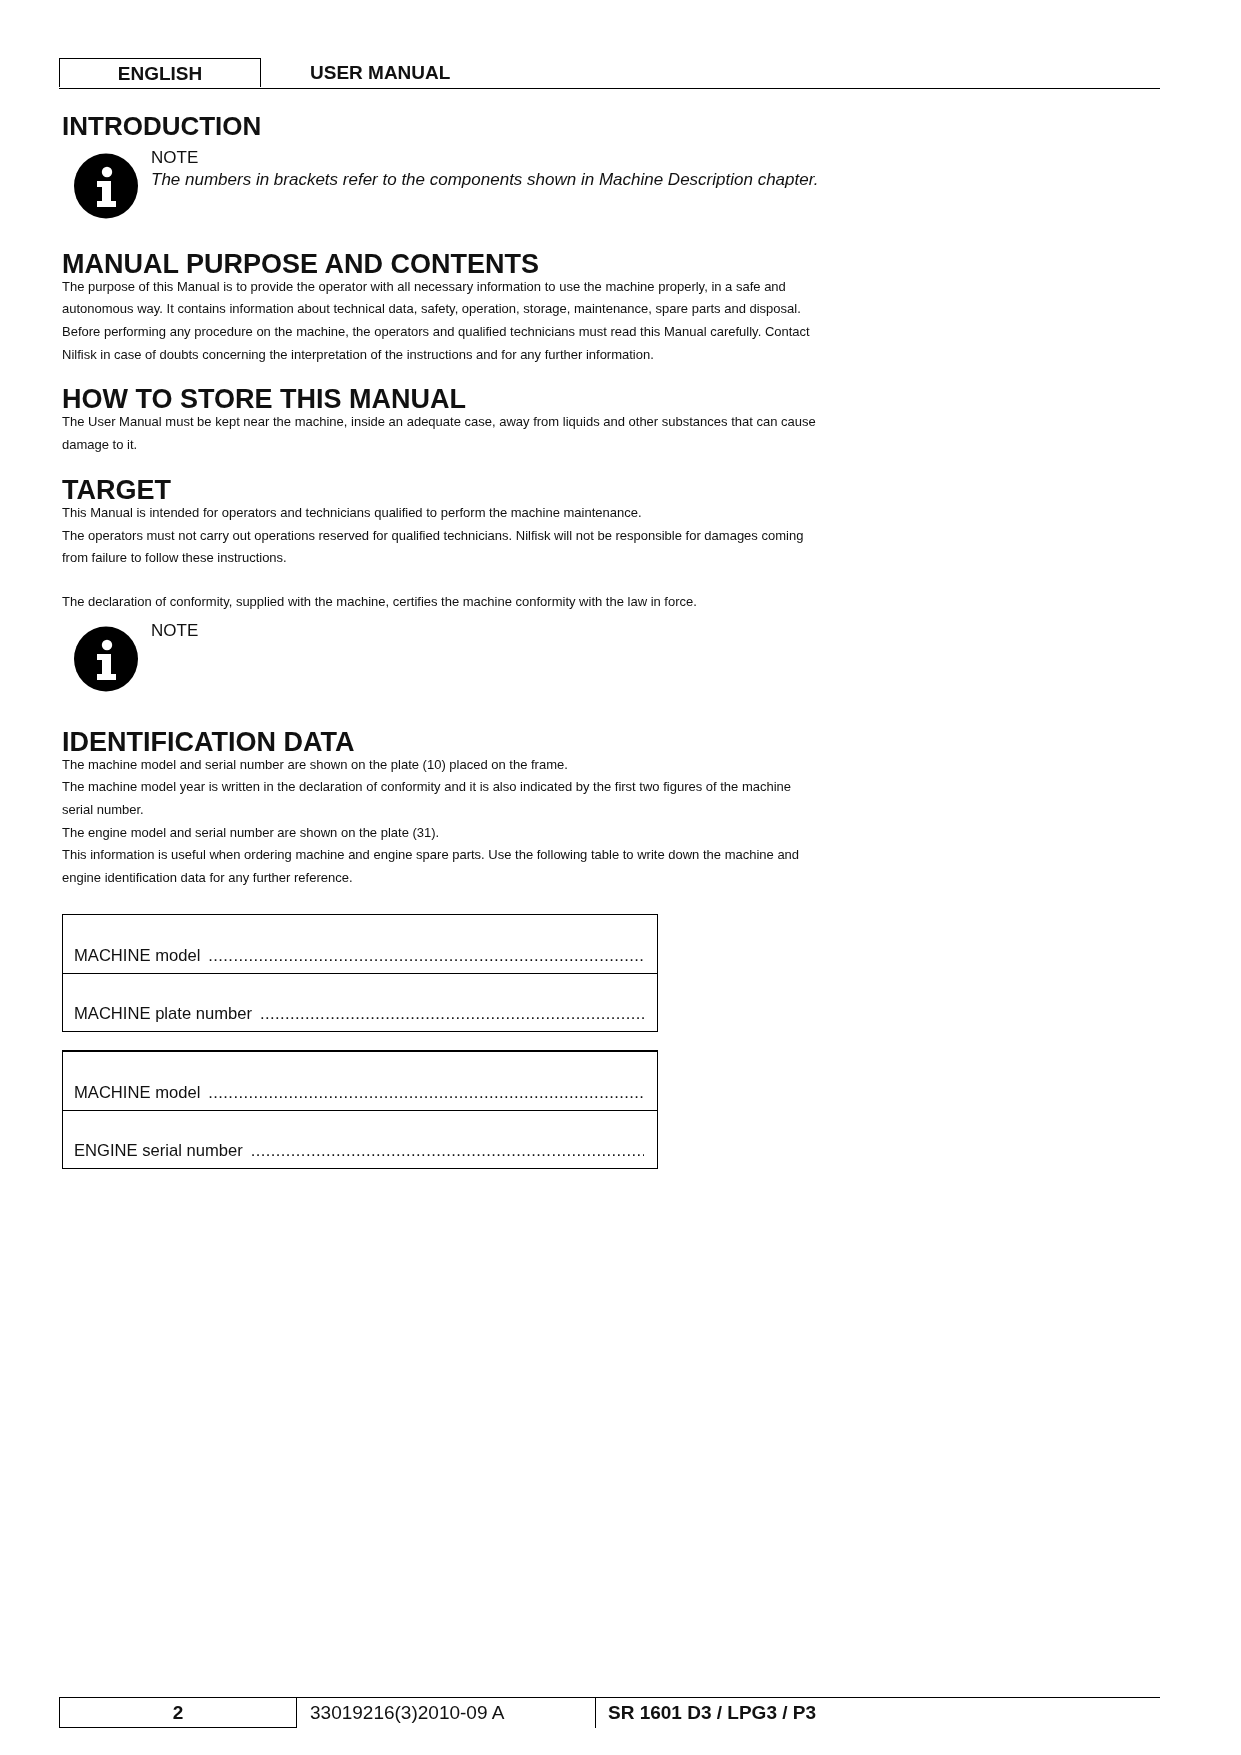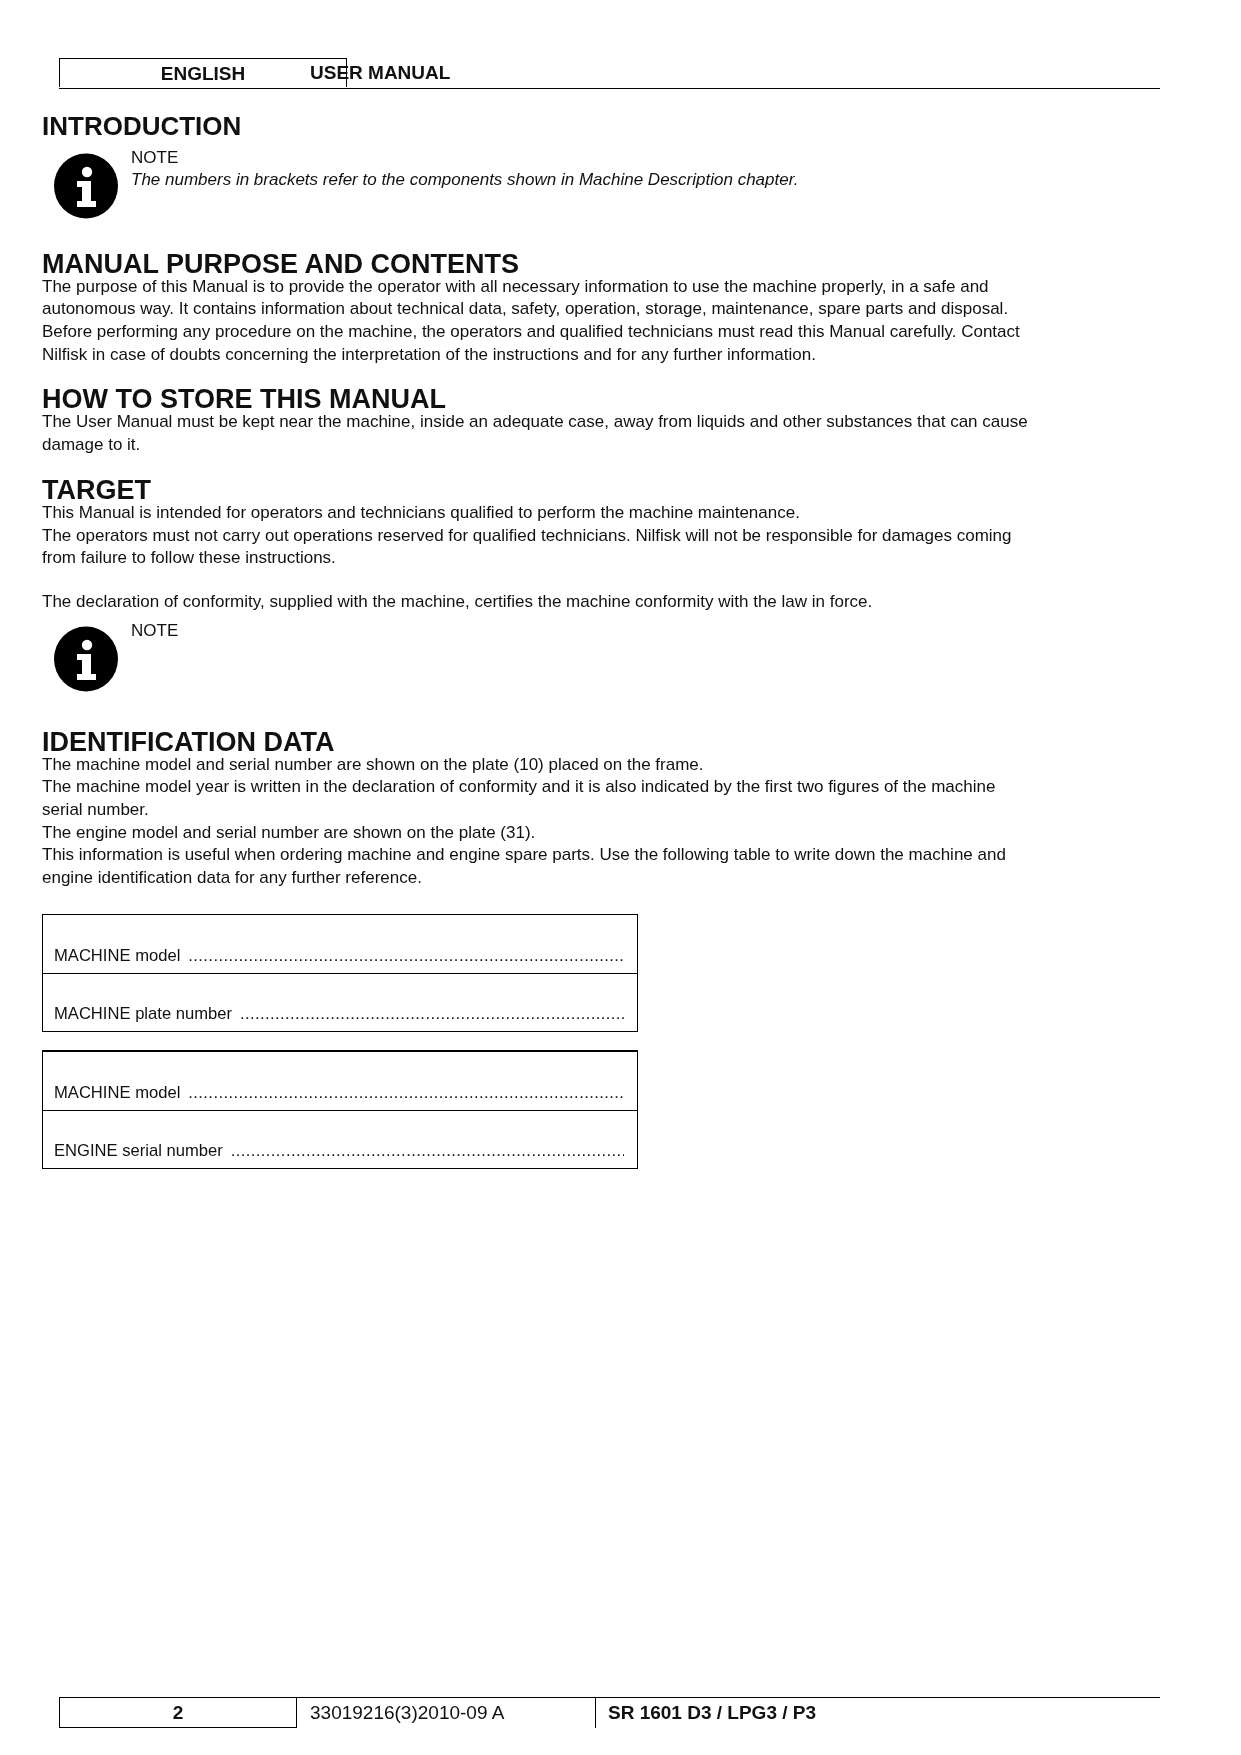--- a/index.html
+++ b/index.html
@@ -5,31 +5,31 @@
     html, body { margin: 0; padding: 0; background: #ffffff; }
     body {
       width: 1241px; height: 1755px; position: relative; overflow: hidden;
       font-family: "Liberation Sans", sans-serif; color: #111111;
     }
     .page-header {
       position: absolute; left: 59px; top: 58px; width: 1101px; height: 30px;
       border-bottom: 1.5px solid #000;
     }
     .hdr-lang {
-      position: absolute; left: 0; top: 0; width: 288px; height: 29px;
+      position: absolute; left: 0; top: 0; width: 202px; height: 29px;
       border: 1.2px solid #000; border-bottom: none; box-sizing: border-box;
       text-align: center; font-weight: bold; font-size: 19px; line-height: 30px;
     }
     .hdr-title {
       position: absolute; left: 251px; top: 0; font-weight: bold; font-size: 19px; line-height: 30px;
     }
-    .content { position: absolute; left: 42px; top: 108px; width: 1105px; }
+    .content { position: absolute; left: 62px; top: 108px; width: 1105px; }
     h1 { font-size: 26px; font-weight: bold; margin: 4px 0 6px 0; line-height: 1.1; }
     h2 { font-size: 27px; font-weight: bold; margin: 0; line-height: 24px; }
-    p.body { font-size: 17px; line-height: 22.7px; margin: 0; }
+    p.body { font-size: 13px; line-height: 22.7px; margin: 0; }
     .section { margin-bottom: 21px; }
     .note { position: relative; height: 66px; margin: 0 0 0 0; }
     .note .icon {
       position: absolute; left: 11px; top: 6px; width: 66px; height: 66px;
     }
     .note .note-label { position: absolute; left: 89px; top: 0; font-size: 17px; line-height: 22px; }
     .note .note-text { position: absolute; left: 89px; top: 22px; font-size: 17px; line-height: 22px; font-style: italic; white-space: nowrap; }
     .note1 { height: 105px; }
     .note2 { height: 110px; margin-top: 6px; }
     .idbox {

